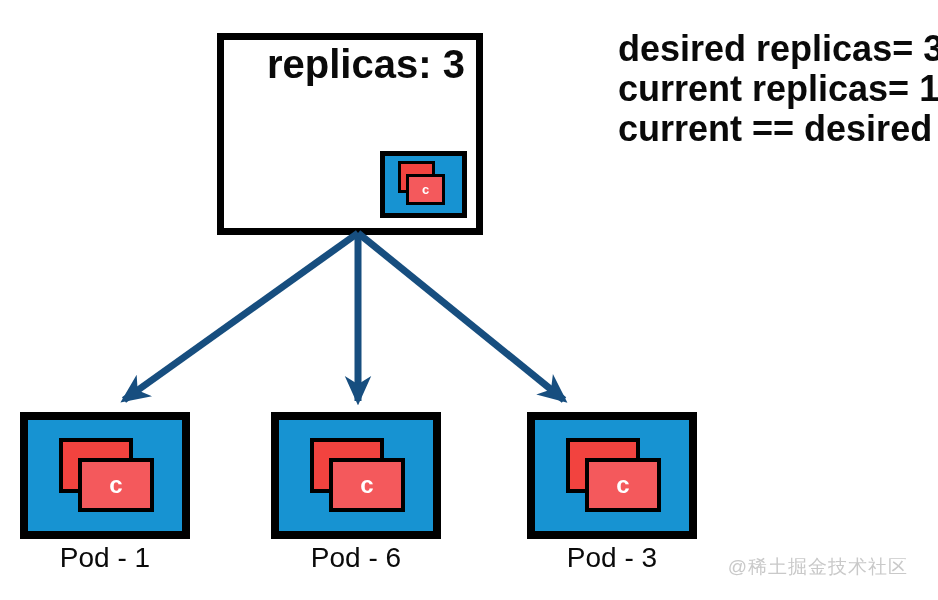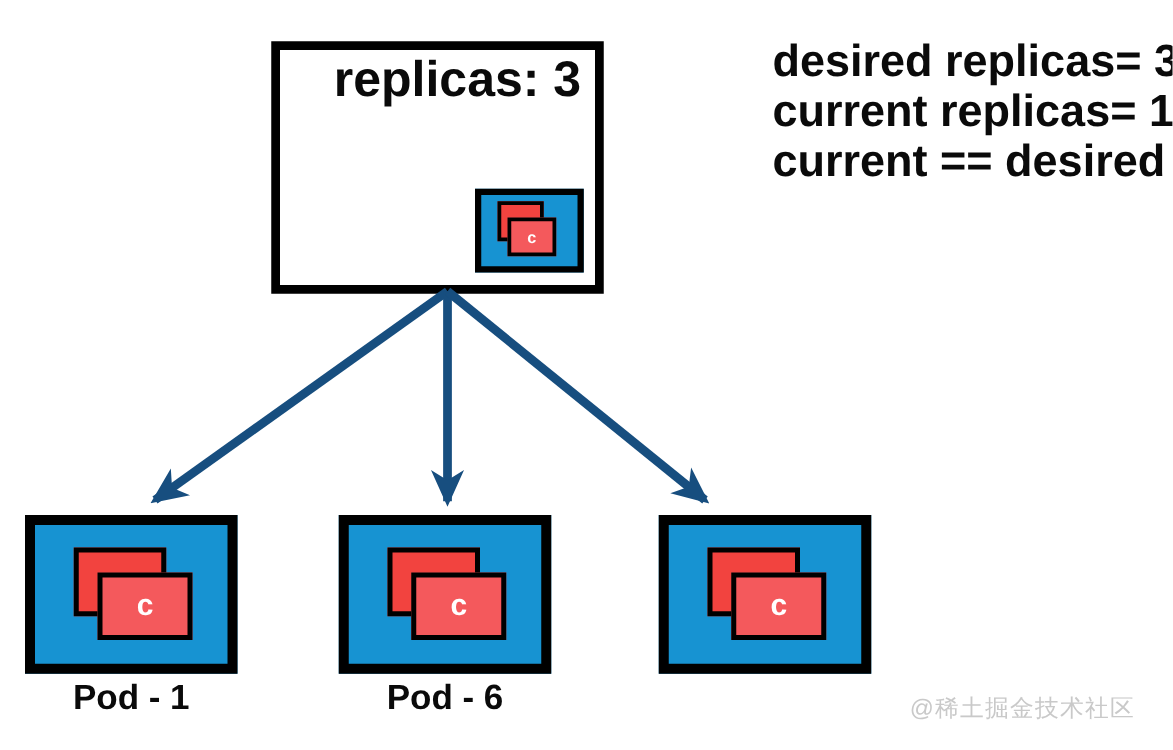--- a/index.html
+++ b/index.html
@@ -57,21 +57,21 @@
     background: #1793d2; border: 8px solid #000000;
   }
   .pod.p1 { left: 20px; }
   .pod.p2 { left: 271px; }
   .pod.p3 { left: 527px; }
   .pod .back  { left: 31px; top: 18px; width: 74px; height: 55px; border-width: 4px; }
   .pod .front { left: 50px; top: 38px; width: 76px; height: 54px; border-width: 4px; font-size: 24px; }
 
   .pod-label {
     position: absolute; top: 542px; width: 170px;
-    text-align: center; font-size: 28px; font-weight: 700; color: #0a0a0a;
+    text-align: center; font-size: 28px; font-weight: 400; color: #0a0a0a;
     white-space: nowrap;
   }
   .pod-label.l1 { left: 20px; }
   .pod-label.l2 { left: 271px; }
   .pod-label.l3 { left: 527px; }
 
   .watermark {
     position: absolute; right: 30px; bottom: 20px;
     font-size: 19px; color: #c9c9c9; letter-spacing: 1px;
   }
@@ -124,16 +124,17 @@
   </div>
   <div class="pod p3">
     <div class="container-card back"></div>
     <div class="container-card front">
       <span>c</span>
     </div>
   </div>
 
   <div class="pod-label l1">Pod - 1</div>
   <div class="pod-label l2">Pod - 6</div>
+  <div class="pod-label l3">Pod - 3</div>
 
   <div class="watermark">@稀土掘金技术社区</div>
 
 </div>
 
 </body></html>

